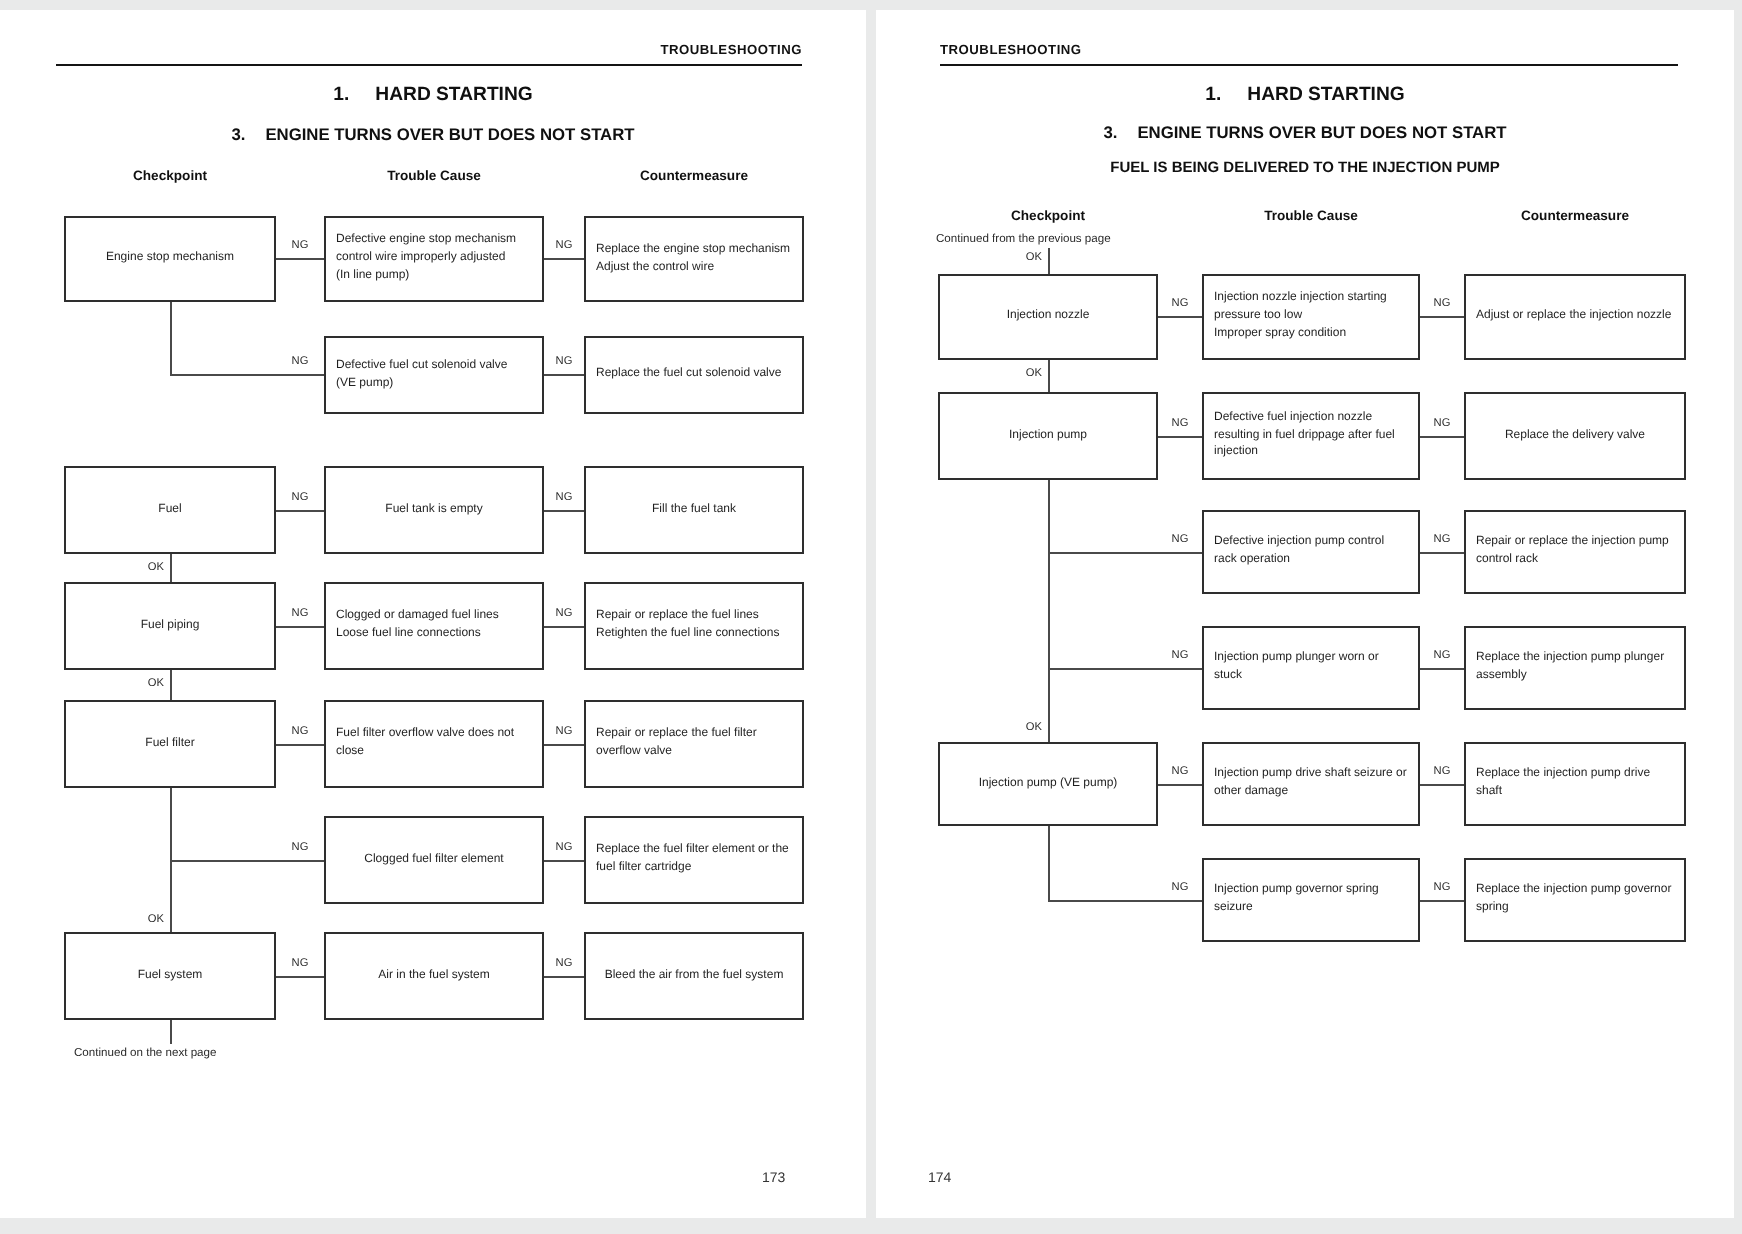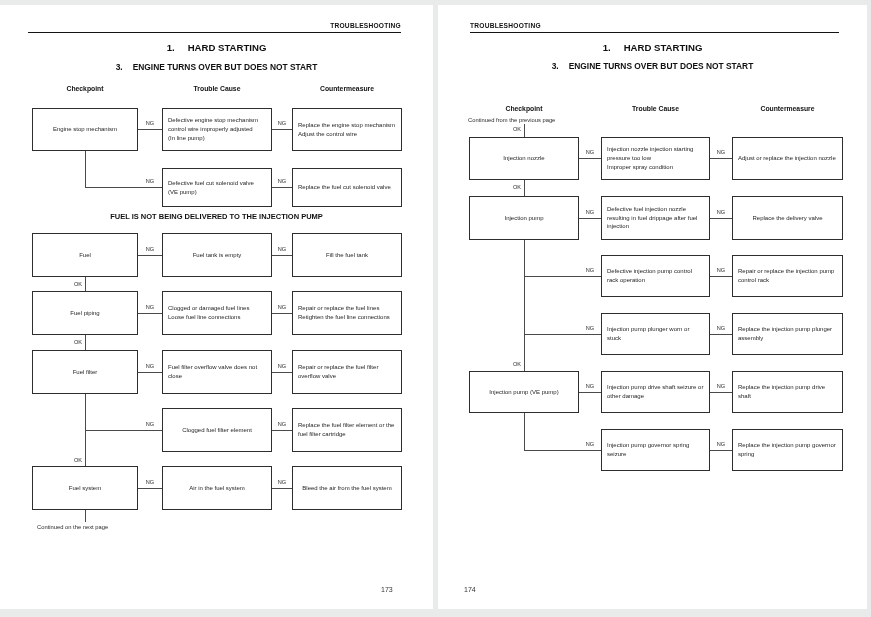--- a/index.html
+++ b/index.html
@@ -75,21 +75,20 @@
 
     <div class="vline" style="left:85px; top:146px; height:36px;"></div>
     <div class="hline" style="left:85px; width:77px; top:182px;"></div>
     <div class="tag" style="left:141px; width:18px; top:173px;">NG</div>
     <div class="box lt" style="left:162px; top:163px; width:110px; height:39px;">Defective fuel cut solenoid valve
 (VE pump)</div>
     <div class="hline" style="left:272px; width:20px; top:182px;"></div>
     <div class="tag" style="left:274px; width:16px; top:173px;">NG</div>
     <div class="box lt" style="left:292px; top:163px; width:110px; height:39px;">Replace the fuel cut solenoid valve</div>
 
-    <div class="sect" style="top:207px;">FUEL IS NOT BEING DELIVERED TO THE INJECTION PUMP</div>
 
     <div class="box" style="left:32px; top:228px; width:106px; height:44px;">Fuel</div>
     <div class="box" style="left:162px; top:228px; width:110px; height:44px;">Fuel tank is empty</div>
     <div class="box" style="left:292px; top:228px; width:110px; height:44px;">Fill the fuel tank</div>
     <div class="hline" style="left:138px; width:24px; top:250px;"></div>
     <div class="tag" style="left:141px; width:18px; top:241px;">NG</div>
     <div class="hline" style="left:272px; width:20px; top:250px;"></div>
     <div class="tag" style="left:274px; width:16px; top:241px;">NG</div>
 
     <div class="vline" style="left:85px; top:272px; height:14px;"></div>
@@ -145,20 +144,21 @@
     <div class="rule" style="left:32px; width:369px; top:27px;"></div>
 
     <div class="t1" style="top:37px;">
       <span>1.</span>
       <span>HARD STARTING</span>
     </div>
     <div class="t2" style="top:56px;">
       <span>3.</span>
       <span>ENGINE TURNS OVER BUT DOES NOT START</span>
     </div>
+    <div class="sect" style="top:74px;">FUEL IS BEING DELIVERED TO THE INJECTION PUMP</div>
 
     <div class="colh" style="left:31px; width:110px; top:100px;">Checkpoint</div>
     <div class="colh" style="left:163px; width:109px; top:100px;">Trouble Cause</div>
     <div class="colh" style="left:294px; width:111px; top:100px;">Countermeasure</div>
 
     <div class="note" style="left:30px; top:112px;">Continued from the previous page</div>
     <div class="vline" style="left:86px; top:119px; height:13px;"></div>
     <div class="tag ok" style="left:63px; width:20px; top:121px;">OK</div>
 
     <div class="box" style="left:31px; top:132px; width:110px; height:43px;">Injection nozzle</div>

